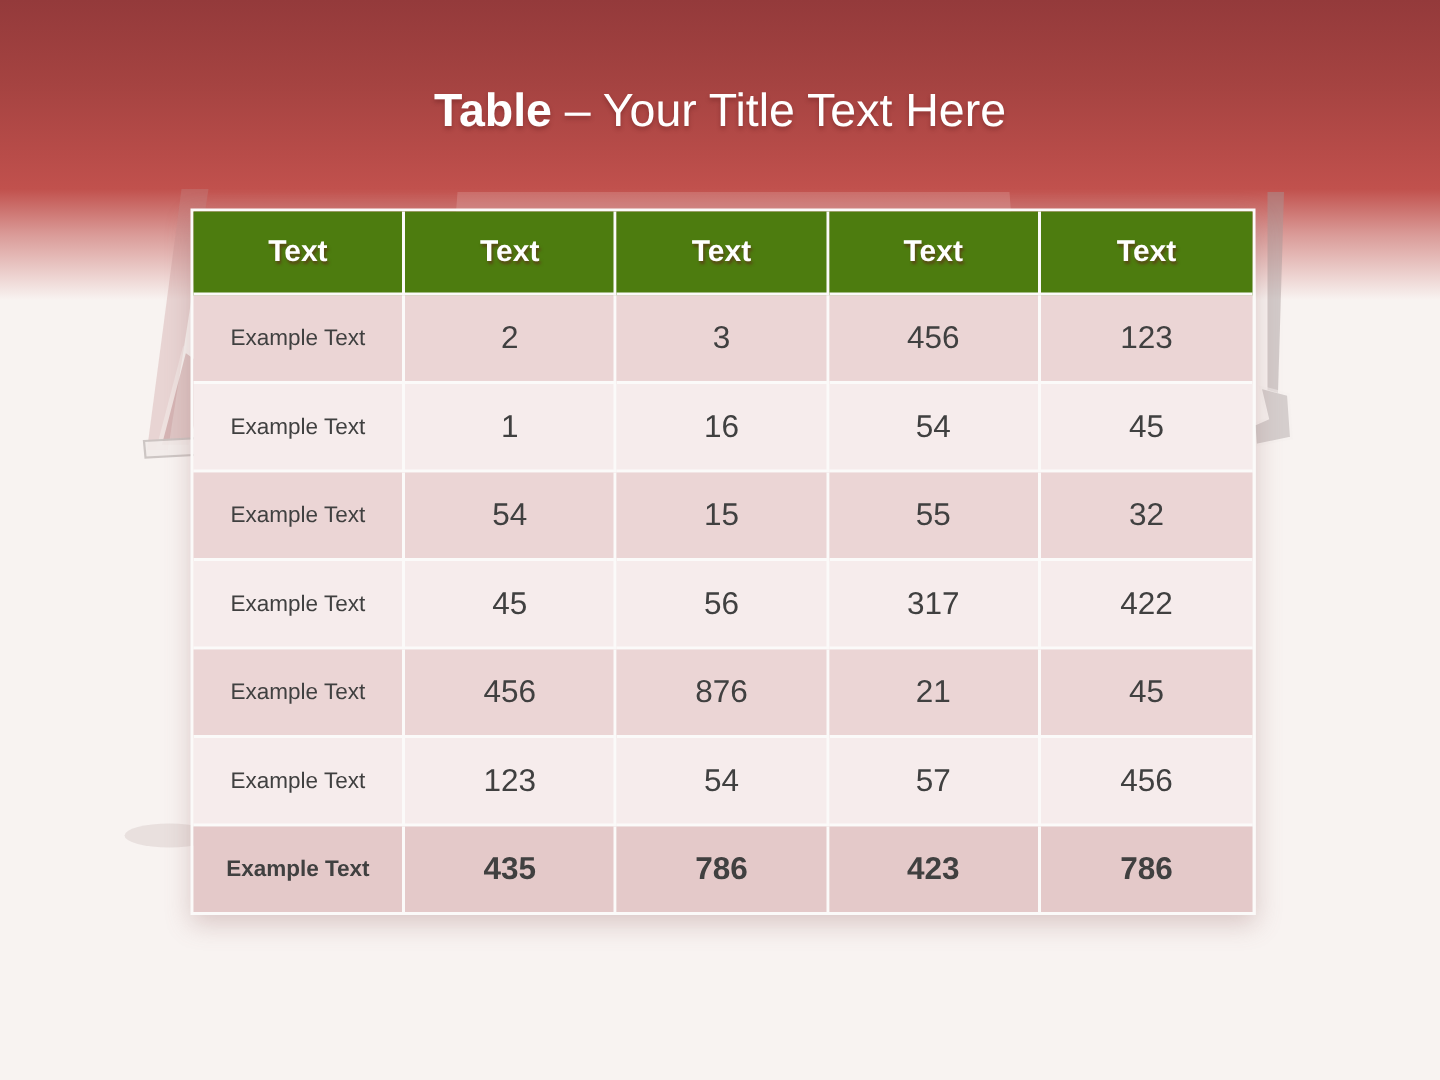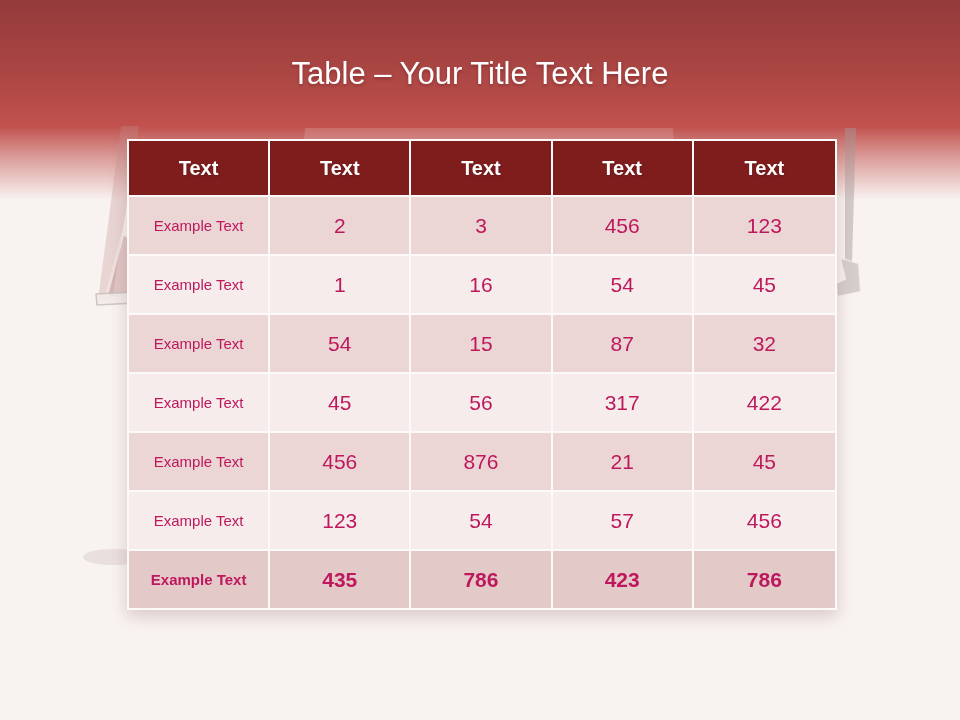--- a/index.html
+++ b/index.html
@@ -29,21 +29,21 @@
     left: 0; top: 54px;
     width: 960px;
     text-align: center;
     color: #ffffff;
     font-size: 31px;
     line-height: 40px;
     white-space: pre;
     text-shadow: 0 2px 3px rgba(95,28,28,0.4);
     z-index: 3;
   }
-  .slide-title .bold { font-weight: normal; }
+  .slide-title .bold { font-weight: bold; }
   
   .watermark {
     position: absolute;
     left: 0; top: 0;
     z-index: 1;
     pointer-events: none;
   }
   
   .data-table {
     position: absolute;
@@ -62,29 +62,29 @@
     border-bottom: 2px solid #fbfaf9;
     text-align: center;
     vertical-align: middle;
     padding: 0;
     overflow: hidden;
   }
   .data-table th:last-child, .data-table td:last-child { border-right: none; }
   .data-table tr:last-child td { border-bottom: none; }
   .data-table th {
     height: 54px;
-    background: #7f1d1d;
+    background: #4d7c0f;
     color: #ffffff;
     font-size: 20px;
     font-weight: bold;
     text-shadow: 1px 2px 2px rgba(100,25,25,0.55);
   }
   .data-table td {
     height: 57px;
-    color: #be185d;
+    color: #404040;
     font-size: 21px;
   }
   .data-table td.row-label { font-size: 15px; }
   .row-odd  td { background: #ebd5d5; }
   .row-even td { background: #f6ecec; }
   .row-total td { background: #e4c9c9; font-weight: bold; }
 </style>
 </head>
 <body>
 
@@ -126,21 +126,21 @@
         <td class="row-label">Example Text</td>
         <td>1</td>
         <td>16</td>
         <td>54</td>
         <td>45</td>
       </tr>
       <tr class="row-odd">
         <td class="row-label">Example Text</td>
         <td>54</td>
         <td>15</td>
-        <td>87</td>
+        <td>55</td>
         <td>32</td>
       </tr>
       <tr class="row-even">
         <td class="row-label">Example Text</td>
         <td>45</td>
         <td>56</td>
         <td>317</td>
         <td>422</td>
       </tr>
       <tr class="row-odd">

